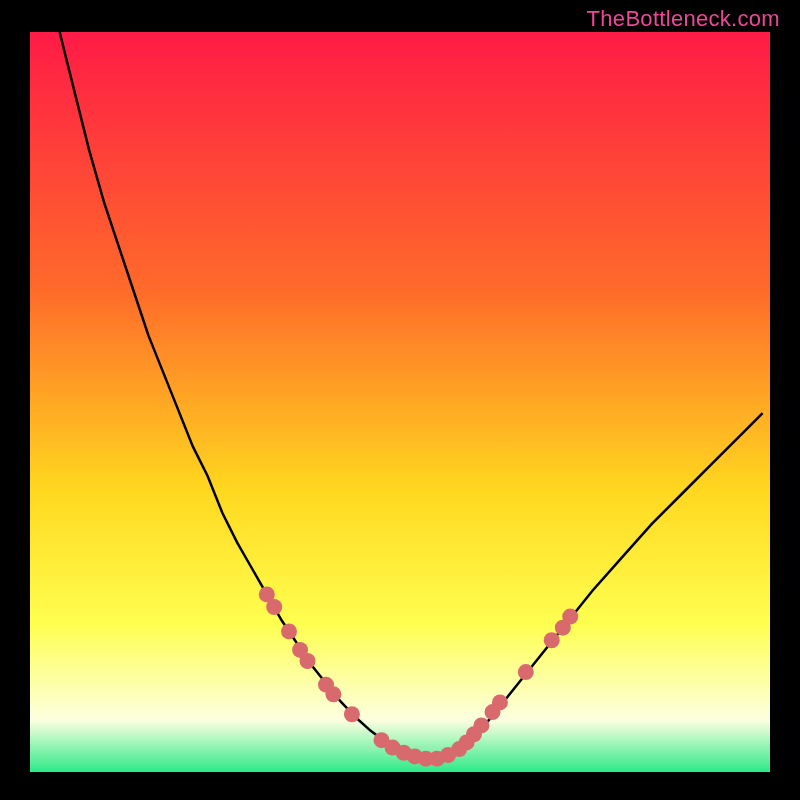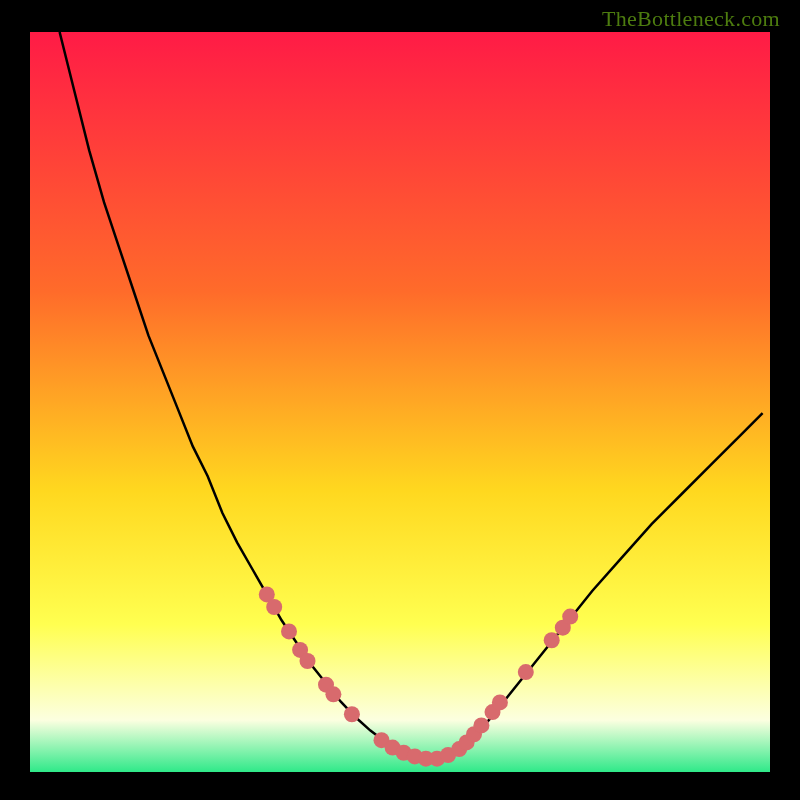--- a/index.html
+++ b/index.html
@@ -15,23 +15,23 @@
     left: 30px;
     top: 32px;
     width: 740px;
     height: 740px;
     background: #000;
   }
   .watermark {
     position: absolute;
     top: 6px;
     right: 20px;
-    font-family: Liberation Serif, serif;
+    font-family: Liberation Sans, sans-serif;
     font-size: 22px;
-    color: #4d7c0f;
+    color: #ec4899;
     letter-spacing: 0.3px;
     user-select: none;
   }
   svg {
     display: block;
   }
 </style>
 </head>
 <body>
 

